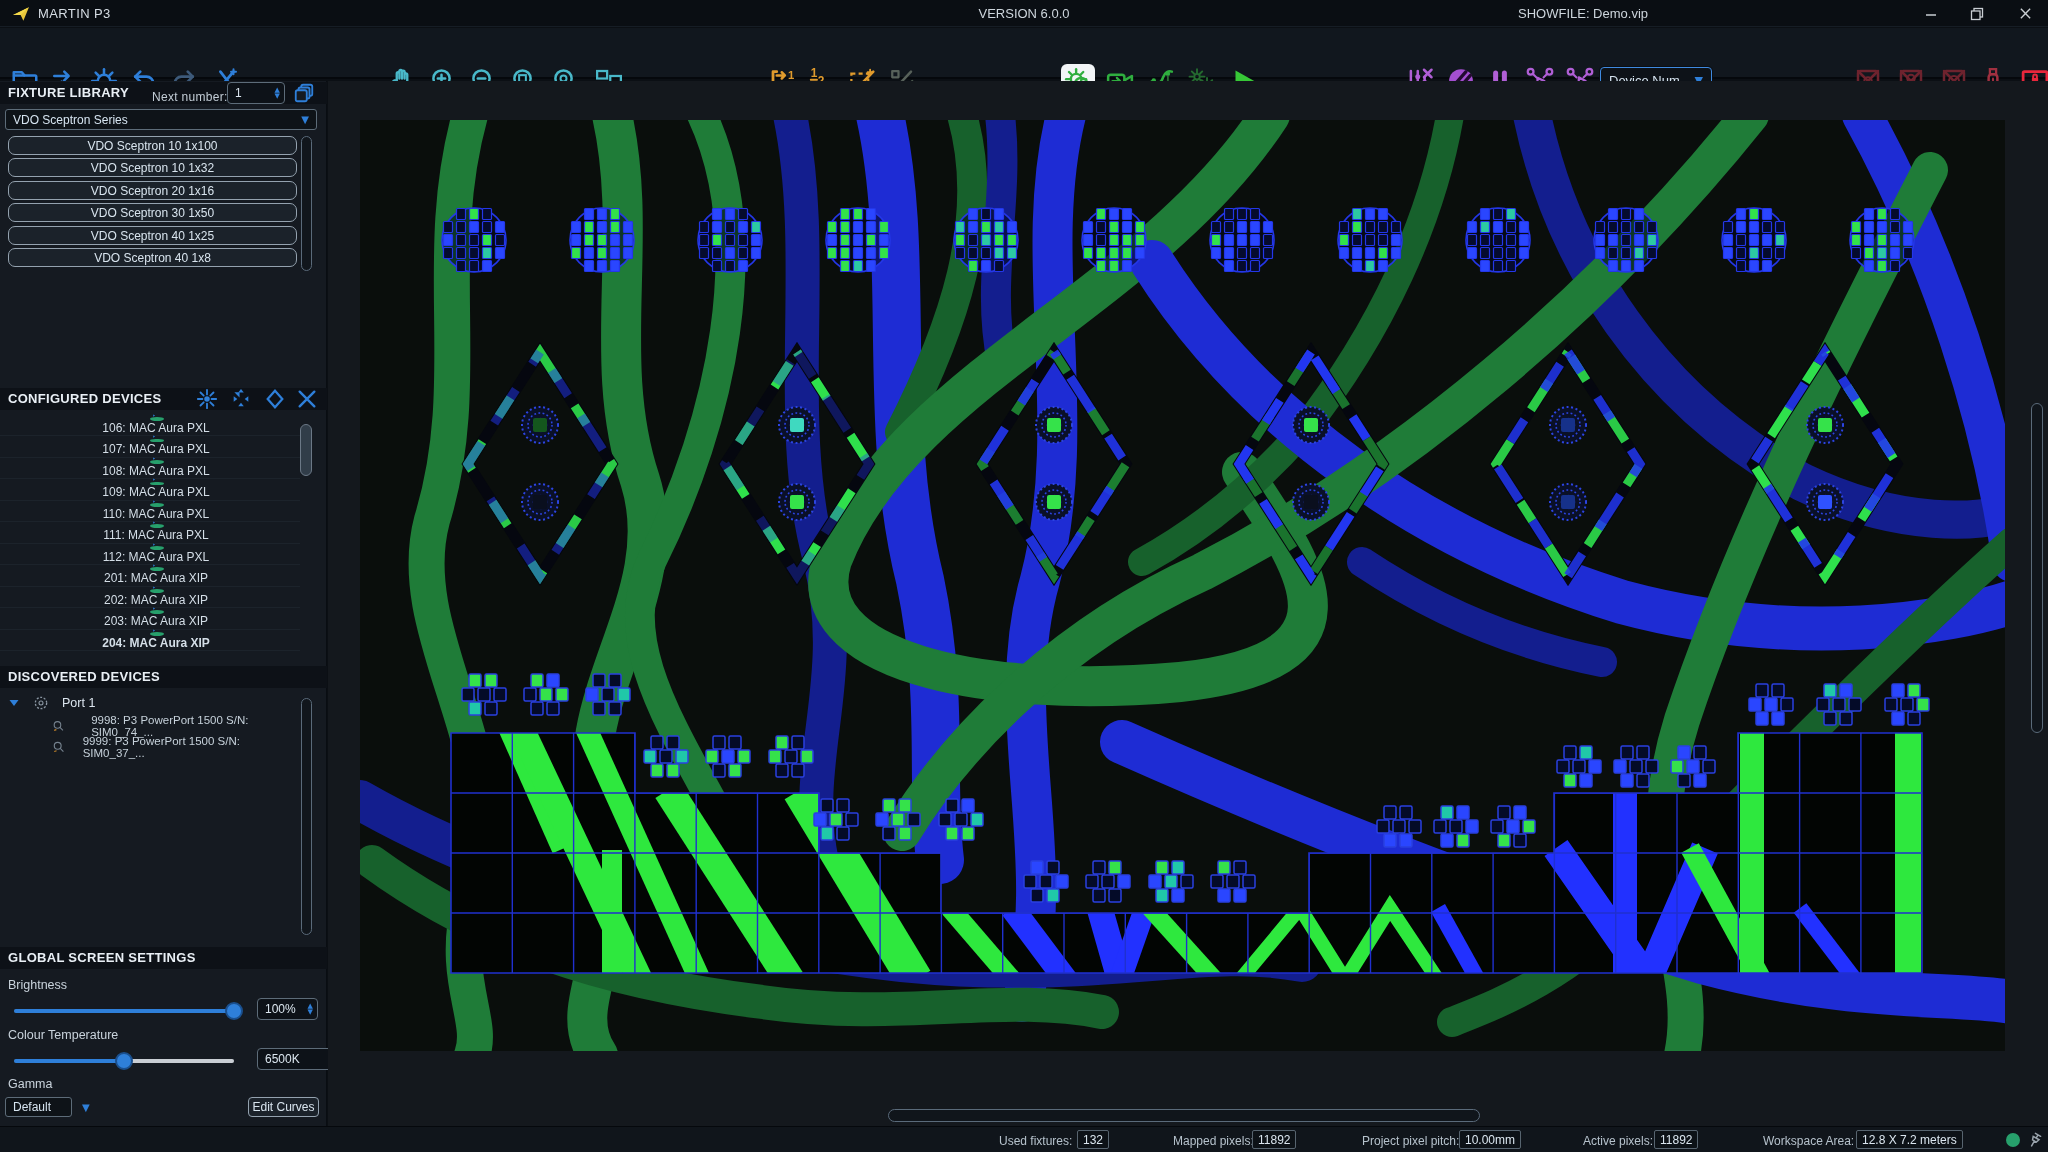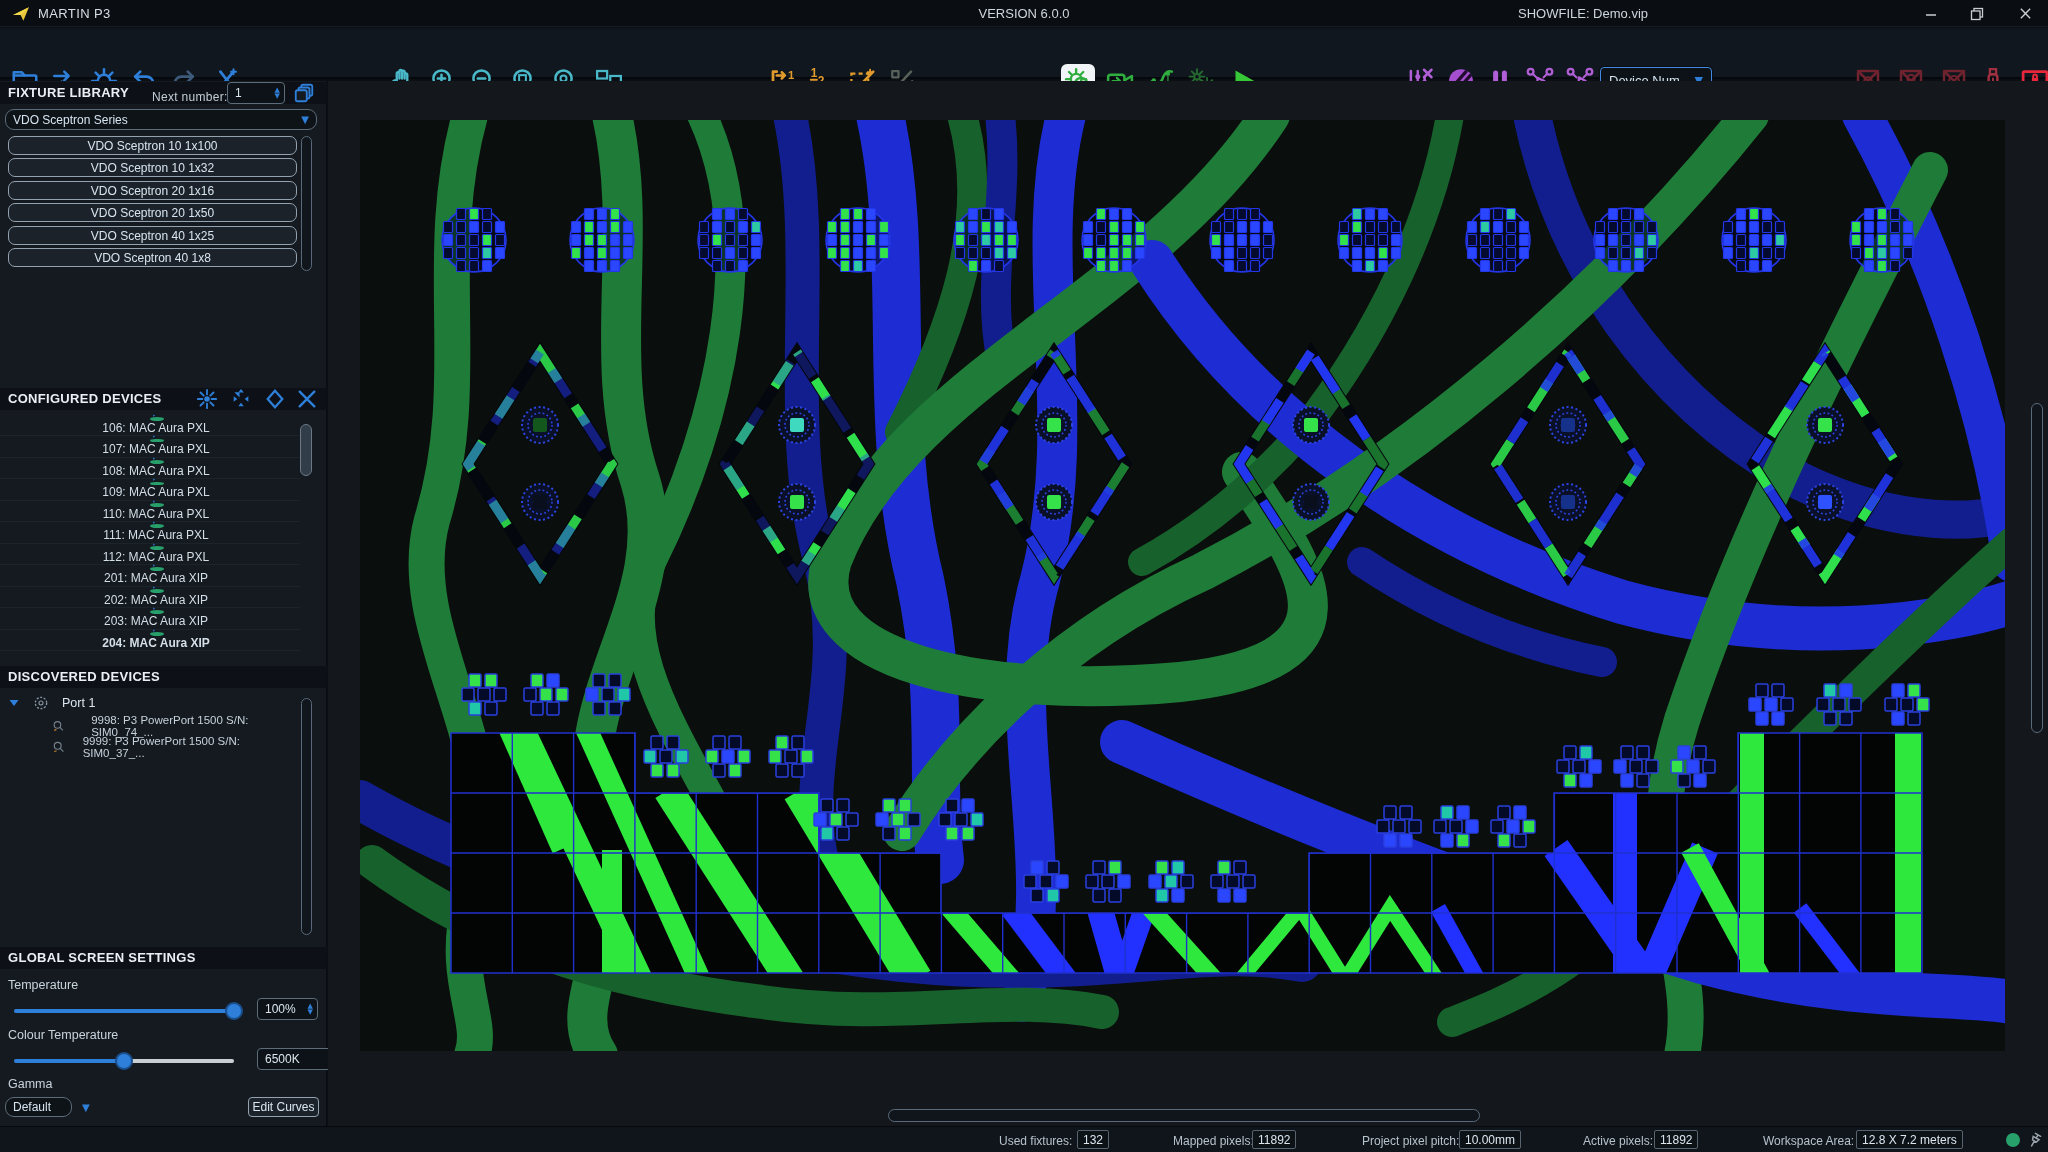--- a/index.html
+++ b/index.html
@@ -23,21 +23,21 @@
   .ddbox { position:absolute; left:1600px; top:39px; width:112px; height:27px; border:1px solid #3f8ae0; border-radius:4px; background:#0d1218; box-shadow:0 0 0 1px #0a0e13; display:flex; align-items:center; padding:0 8px; }
   .ddbox .lbl { flex:1; font-size:13px; color:#d6e4f0; }
   .ddbox .caret { color:#2e7fd9; font-size:11px; font-family:"DejaVu Sans",sans-serif; }
 
   
   .sidebar { position:absolute; left:0; top:81px; width:327px; height:1045px; background:#151a21; border-right:1px solid #090d12; }
   .shead { position:absolute; left:0; width:327px; height:22px; background:#0d1117; color:#e9eff5; font-size:13px; font-weight:bold; line-height:22px; padding-left:8px; letter-spacing:.3px; }
   .nextlabel { position:absolute; left:152px; top:4px; font-size:12px; color:#c3cdd6; font-weight:normal; }
   .spin { position:absolute; height:22px; border:1px solid #5d6c79; border-radius:4px; background:#0d1218; font-size:12px; color:#dbe6ef; display:flex; align-items:center; padding:0 4px 0 7px; }
   .spin .arr { margin-left:auto; display:flex; flex-direction:column; line-height:6px; font-size:7px; color:#2e7fd9; font-family:"DejaVu Sans",sans-serif; }
-  .seldd { position:absolute; left:5px; top:28px; width:312px; height:21px; border:1px solid #5d6c79; border-radius:9px; background:#0e1318; display:flex; align-items:center; padding:0 7px;gap:31px; }
+  .seldd { position:absolute; left:5px; top:28px; width:312px; height:21px; border:1px solid #5d6c79; border-radius:3px; background:#0e1318; display:flex; align-items:center; padding:0 7px;gap:31px; }
   .seldd .lbl { flex:1; font-size:12px; color:#d6e4f0; }
   .seldd .caret { color:#2e7fd9; font-size:10px; font-family:"DejaVu Sans",sans-serif; }
   .libbtn { position:absolute; left:8px; width:289px; height:19px; border:1px solid #94a2af; border-radius:7px; background:#1b222a; color:#d8e4ee; font-size:12px; text-align:center; line-height:18px; }
   .scrolltrack { position:absolute; width:11px; border:1px solid #5a6a7a; border-radius:6px; background:#11161c; }
   .scrollthumb { position:absolute; width:12px; border:1px solid #6b7886; border-radius:6px; background:#313d49; }
   .devrow { position:absolute; left:0; width:300px; height:21px; display:flex; align-items:center;flex-direction:column; }
   .devrow .tri { width:10px; height:12px; margin-left:8px; }
   .devrow .dot { width:14px; height:14px; border-radius:50%; background:#27a06c; margin-left:14px; }
   .devrow .txt { margin-left:12px; font-size:12px; color:#d4dee7; }
   .rowline { position:absolute; left:0; width:300px; height:1px; background:#1c232b; }
@@ -367,21 +367,21 @@
   </svg>
 
   <div class="seldd">
     <span class="lbl">VDO Sceptron Series</span>
     <span class="caret">▼</span>
   </div>
   <div id="libList">
       <div class="libbtn" style="top: 55px;">VDO Sceptron 10 1x100</div>
       <div class="libbtn" style="top: 77.4px;">VDO Sceptron 10 1x32</div>
       <div class="libbtn" style="top: 99.8px;">VDO Sceptron 20 1x16</div>
-      <div class="libbtn" style="top: 122.2px;">VDO Sceptron 20 1x50</div>
+      <div class="libbtn" style="top: 122.2px;">VDO Sceptron 30 1x50</div>
       <div class="libbtn" style="top: 144.6px;">VDO Sceptron 40 1x25</div>
       <div class="libbtn" style="top: 167px;">VDO Sceptron 40 1x8</div>
     </div>
   <div class="scrolltrack" style="left:301px; top:55px; height:135px"></div>
 
   <div class="shead" style="top:307px">
     <span>CONFIGURED DEVICES</span>
   </div>
   <svg class="hicon" style="left:196px; top:307px" viewBox="0 0 24 24">
     <circle cx="12" cy="12" r="3" fill="#2e7fd9"></circle>
@@ -527,21 +527,21 @@
         </svg>
         <span style="margin-left:1px">9999: P3 PowerPort 1500 S/N: SIM0_37_...</span>
       </div>
     </div>
   <div class="scrolltrack" style="left:301px; top:617px; height:237px"></div>
 
   <div class="shead" style="top:866px">
     <span>GLOBAL SCREEN SETTINGS</span>
   </div>
 
-  <div class="setlabel" style="top:897px">Temperature</div>
+  <div class="setlabel" style="top:897px">Brightness</div>
   <div class="slidertrack" style="top:928px">
     <div class="sliderfill" id="briFill" style="width: 220px;"></div>
     <div class="knob" id="briKnob" style="left: 211px;"></div>
   </div>
   <div class="spin" style="left:257px; top:917px; width:61px">
     <span>100%</span>
     <span class="arr">▲<span>▼</span></span>
   </div>
 
   <div class="setlabel" style="top:947px">Colour Temperature</div>

